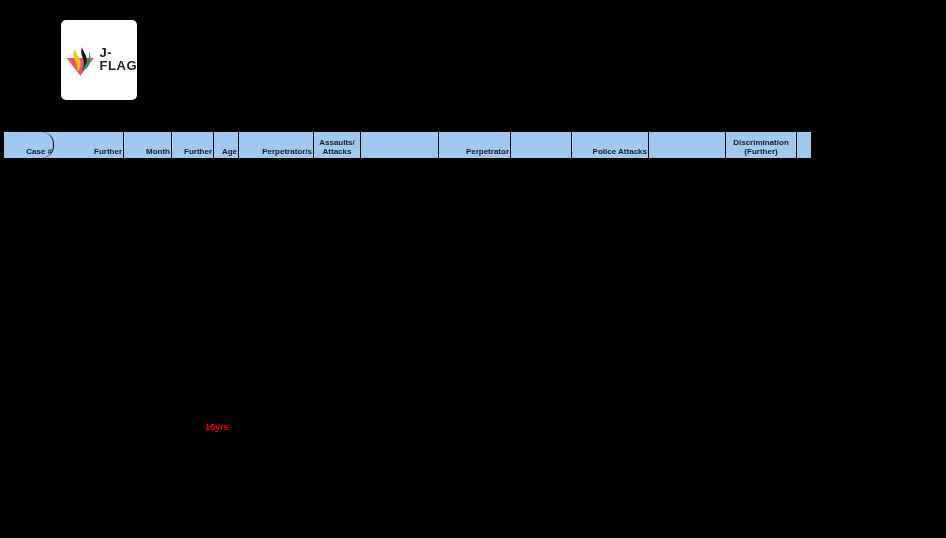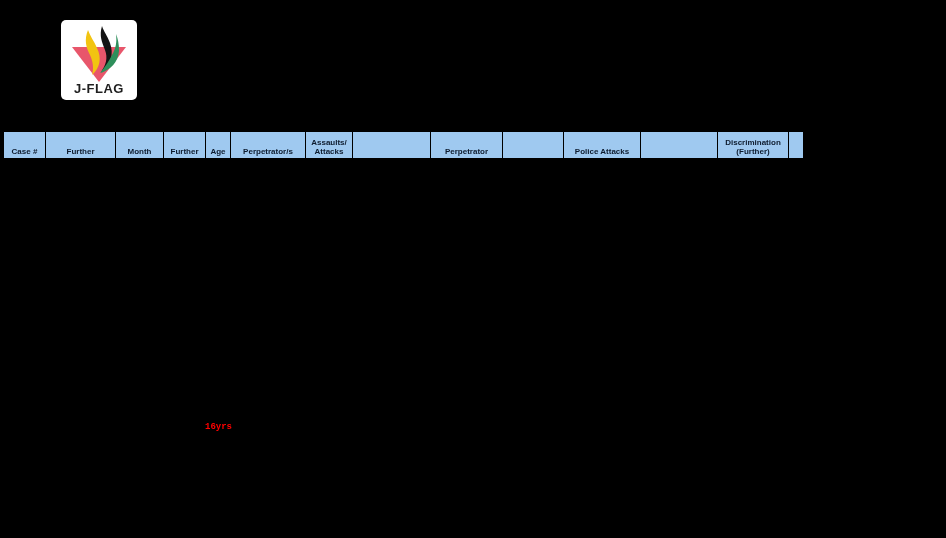--- a/index.html
+++ b/index.html
@@ -7,76 +7,76 @@
     width:946px;height:538px;position:relative;overflow:hidden;
     background:#000000;
     font-family:"Liberation Sans", sans-serif;
   }
   .page{position:absolute;left:0;top:0;width:946px;height:538px;background:var(--page-bg,#000);}
 
   
   .logo-box{
     position:absolute;left:61px;top:20px;width:76px;height:80px;
     background:var(--logo-box,#ffffff);border-radius:5px;
-    display:flex;flex-direction:column;align-items:center;justify-content:flex-start;
+    display:flex;flex-direction:row;align-items:center;justify-content:flex-start;
   }
   .logo-mark{display:block;margin-top:2px;}
   .logo-text{
     font-weight:bold;font-size:13px;letter-spacing:0.5px;line-height:13px;
     color:var(--logo-word,#1f1f1f);margin-top:-2px;
     font-family:"Liberation Sans", sans-serif;
   }
 
   
   .header-row{
     position:absolute;left:3px;top:131px;
     display:flex;flex-direction:row;
     border:1px solid var(--border-c,#000);
     border-bottom:4px solid var(--border-c,#000);
     background:var(--header-bg,#9fc9f0);
   }
   .header-cell{
     box-sizing:border-box;height:26px;
     border-right:1px solid var(--border-c,#000);
-    display:flex;align-items:flex-end;justify-content:center;
+    display:flex;align-items:flex-end;justify-content:flex-end;
     text-align:center;
     font-size:8px;font-weight:bold;line-height:8.5px;
     padding:1px 1px 2px 1px;
     color:var(--header-fg,#0d1b2e);
     background:var(--header-bg,#9fc9f0);
     overflow:hidden;
   }
   .header-cell:last-child{border-right:none;}
 
   
   .red-note{
     position:absolute;left:205px;top:422px;
     font-size:9px;font-weight:bold;line-height:10px;
     color:var(--note-c,#ff0000);
-    font-family:Liberation Mono, monospace;
+    font-family:Liberation Sans, sans-serif;
     white-space:nowrap;
   }
 </style>
 </head>
 <body>
 
 <div class="page">
 
   <div class="logo-box">
     <svg class="logo-mark" width="76" height="62" viewBox="0 0 76 62" xmlns="http://www.w3.org/2000/svg">
       <path id="lg-triangle" d="M11,25 L65,25 L38,60 Z" fill="#e8566b"></path>
       <path id="lg-flame-yellow" d="M27,8 C23,18 25,25 29,33 C32,40 33,46 31,53 C39,46 41,36 36,26 C33,19 29,14 27,8 Z" fill="#f2c411"></path>
       <path id="lg-flame-black" d="M41,4 C38,14 41,20 44,28 C47,36 45,43 40,50 C50,44 53,32 49,21 C46,13 43,10 41,4 Z" fill="#141414"></path>
       <path id="lg-flame-green" d="M55,12 C56,20 55,26 51,33 C48,39 44,45 39,51 C50,48 57,40 58,29 C58,22 57,17 55,12 Z" fill="#2e8f5b"></path>
     </svg>
     <div class="logo-text">J-FLAG</div>
   </div>
 
   <div class="header-row" id="header-row">
-      <div class="header-cell" style="width: 42px;">
+      <div class="header-cell" style="width: 50px; border-radius: 12px;">
         <span>Case #</span>
       </div>
       <div class="header-cell" style="width: 70px;">
         <span>Further</span>
       </div>
       <div class="header-cell" style="width: 48px;">
         <span>Month</span>
       </div>
       <div class="header-cell" style="width: 42px;">
         <span>Further</span>

